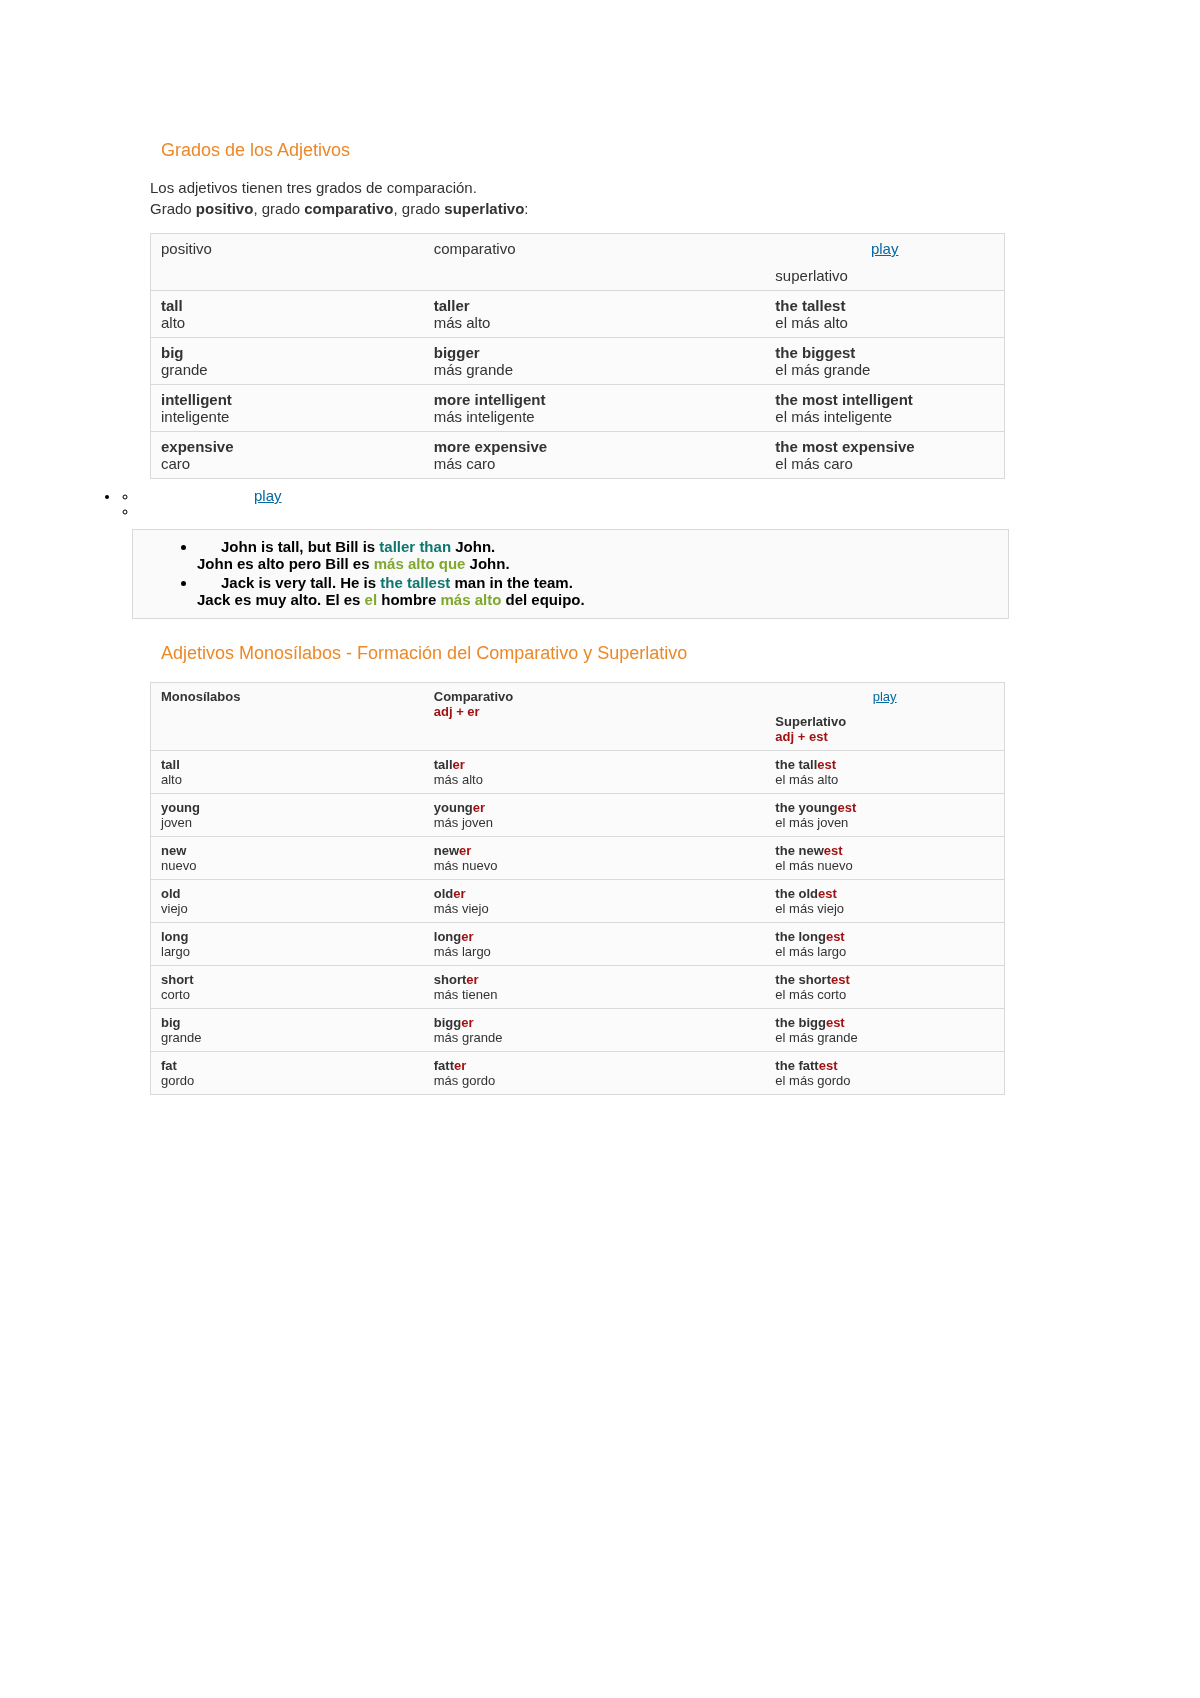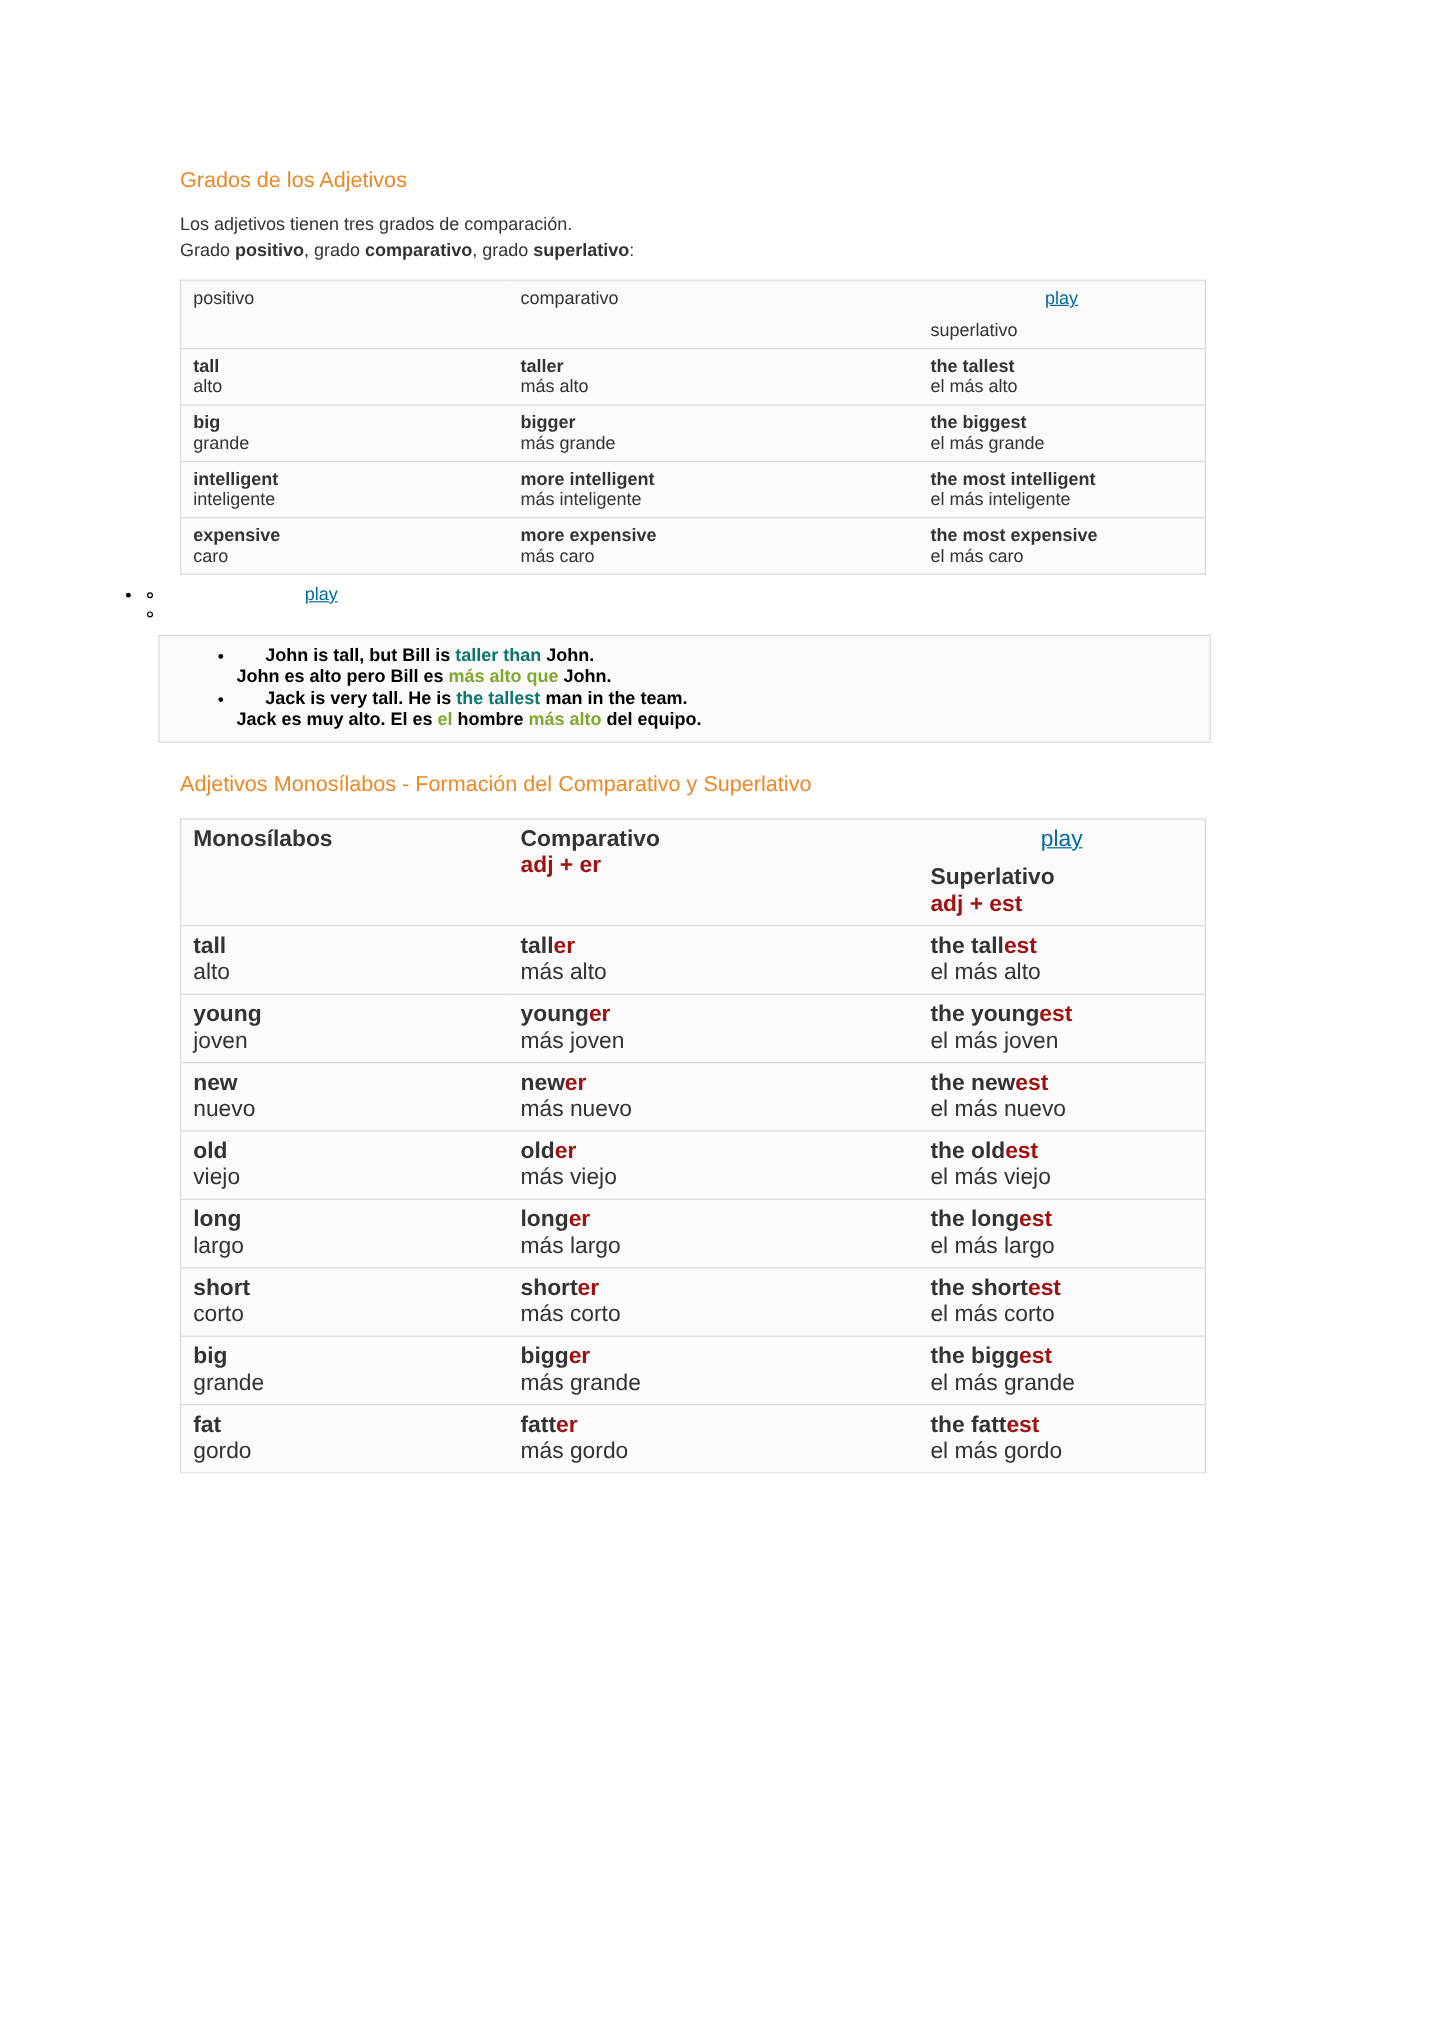--- a/index.html
+++ b/index.html
@@ -1,17 +1,17 @@
 <!DOCTYPE html>
 <html><head>
 <meta charset="utf-8">
 <style>
 body{margin:0;background:#fff;font-family:Verdana,Arial,sans-serif;font-size:15px;color:#333;width:1200px}
 .page{padding:140px 140px 0 150px}
-h2.section-title{color:#ec8828;font-weight:400;font-size:18px;margin:0 0 18px 0}
+h2.section-title{color:#ec8828;font-weight:400;font-size:18px;margin:0 0 18px 11px}
 .intro-line{margin:4px 0;color:#333}
 .intro-line strong{font-weight:700}
 table.grades{border-collapse:collapse;width:855px;margin-top:16px;border:1px solid #d9d9d9}
 table.grades th,table.grades td{text-align:left;vertical-align:top;padding:6px 10px;font-size:15px}
 table.grades th{font-weight:400;background:#fafafa;border-bottom:1px solid #d9d9d9}
 table.grades th.sup{text-align:left}
 table.grades tbody tr{border-top:1px solid #d9d9d9;background:#fbfbfb}
 table.grades td .en{display:block;font-weight:700}
 table.grades td .es{display:block;font-weight:400}
 a.play{color:#0369a1;text-decoration:underline;font-weight:400}
@@ -23,21 +23,21 @@
 .bullets-area ul.inner li{list-style:circle}
 .bullets-area ul.inner li a.play{margin-left:116px;font-size:15px}
 .example-box{border:1px solid #d9d9d9;background:#fafafa;width:855px;margin:10px 0 24px -18px;padding:8px 10px}
 .example-box ul{margin:0;padding-left:54px}
 .example-box li{list-style:disc;color:#000;margin-bottom:2px}
 .example-box .ex-en{font-weight:700;padding-left:24px;display:block}
 .example-box .ex-en .hl{color:#0f766e}
 .example-box .ex-es{display:block;font-weight:700;padding-left:0}
 .example-box .ex-es .hl-g{color:#7fa82d}
 table.mono{border-collapse:collapse;width:855px;margin-top:8px;border:1px solid #d9d9d9}
-table.mono th,table.mono td{text-align:left;vertical-align:top;padding:6px 10px;font-size:19px}
+table.mono th,table.mono td{text-align:left;vertical-align:top;padding:6px 10px;font-size:13px}
 table.mono th{font-weight:700;background:#fafafa;border-bottom:1px solid #d9d9d9}
 table.mono th .sub{display:block;color:#a01212;font-weight:700}
 table.mono th.sup .play-wrap{text-align:center;display:block;margin-bottom:10px;font-weight:400}
 table.mono tbody tr{border-top:1px solid #d9d9d9;background:#fbfbfb}
 table.mono td .en{display:block;font-weight:700}
 table.mono td .en .sfx{color:#a01212}
 table.mono td .es{display:block;font-weight:400}
 .col1{width:32%}
 .col2{width:40%}
 .col3{width:28%}
@@ -237,21 +237,21 @@
             <span class="es">el más largo</span>
           </td>
         </tr>
         <tr>
           <td>
             <span class="en">short</span>
             <span class="es">corto</span>
           </td>
           <td>
             <span class="en">short<span class="sfx">er</span></span>
-            <span class="es">más corto</span>
+            <span class="es">más tienen</span>
           </td>
           <td>
             <span class="en">the short<span class="sfx">est</span></span>
             <span class="es">el más corto</span>
           </td>
         </tr>
         <tr>
           <td>
             <span class="en">big</span>
             <span class="es">grande</span>

